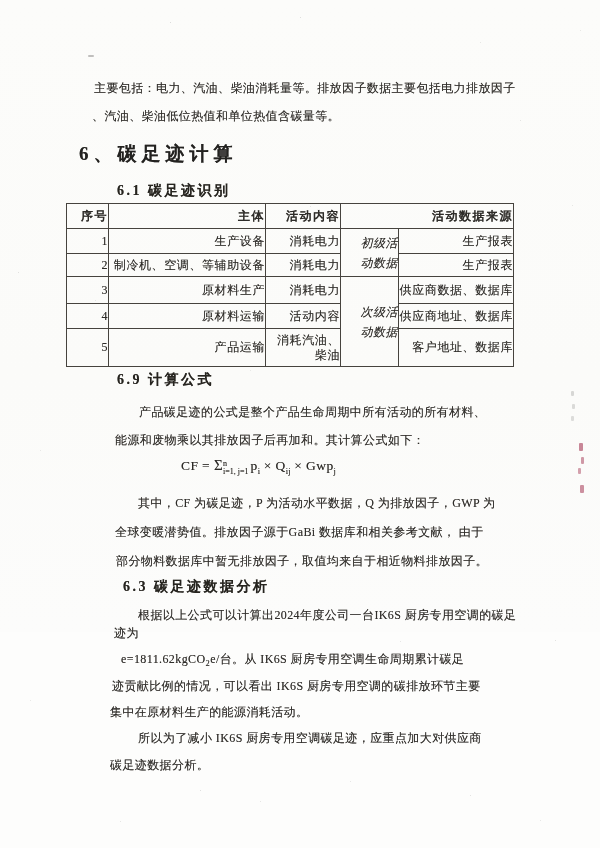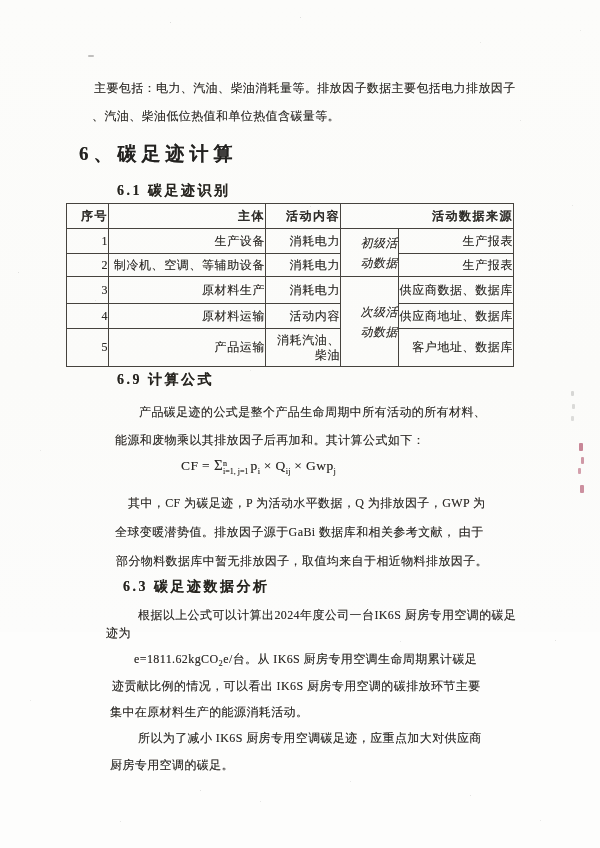--- a/index.html
+++ b/index.html
@@ -164,34 +164,34 @@
   <div class="line" style="left:139px;top:404px">产品碳足迹的公式是整个产品生命周期中所有活动的所有材料、</div>
   <div class="line" style="left:115px;top:432px">能源和废物乘以其排放因子后再加和。其计算公式如下：</div>
 
   <div class="formula">
     <span>CF</span><span> = </span><span class="sig">Σ</span><span class="sig-lims">
         <span>n</span>
         <span>i=1, j=1</span>
       </span><span>p</span><sub>i</sub><span> × </span><span>Q</span><sub>ij</sub><span> × </span><span>Gwp</span><sub>j</sub>
   </div>
 
-  <div class="line" style="left:128px;top:495px">其中，CF 为碳足迹，P 为活动水平数据，Q 为排放因子，GWP 为</div>
+  <div class="line" style="left:138px;top:495px">其中，CF 为碳足迹，P 为活动水平数据，Q 为排放因子，GWP 为</div>
   <div class="line" style="left:116px;top:553px">部分物料数据库中暂无排放因子，取值均来自于相近物料排放因子。</div>
   <div class="line" style="left:115px;top:524px">全球变暖潜势值。排放因子源于GaBi 数据库和相关参考文献， 由于</div>
 
   <div class="h2" style="left:123px;top:578px">6.3 碳足迹数据分析</div>
   <div class="line" style="left:138px;top:607px">根据以上公式可以计算出2024年度公司一台IK6S 厨房专用空调的碳足</div>
-  <div class="line" style="left:106px;top:625px">迹为</div>
-
-  <div class="line" style="left:134px;top:651px"><span>e=1811.62kgCO</span><sub class="co2sub">2</sub><span>e/台。从 IK6S 厨房专用空调生命周期累计碳足</span></div>
+  <div class="line" style="left:114px;top:625px">迹为</div>
+
+  <div class="line" style="left:121px;top:651px"><span>e=1811.62kgCO</span><sub class="co2sub">2</sub><span>e/台。从 IK6S 厨房专用空调生命周期累计碳足</span></div>
 
   <div class="line" style="left:112px;top:678px">迹贡献比例的情况，可以看出 IK6S 厨房专用空调的碳排放环节主要</div>
   <div class="line" style="left:110px;top:704px">集中在原材料生产的能源消耗活动。</div>
   <div class="line" style="left:138px;top:730px">所以为了减小 IK6S 厨房专用空调碳足迹，应重点加大对供应商</div>
-  <div class="line" style="left:110px;top:757px">厨房专用空调的碳足。</div>
+  <div class="line" style="left:110px;top:757px">碳足迹数据分析。</div>
 
   <span class="mark" style="left:88px;top:55px;width:6px;height:2px;background:rgba(120,118,115,.45)"></span>
   <span class="mark" style="left:571px;top:391px;width:3px;height:5px;background:rgba(150,148,145,.35)"></span>
   <span class="mark" style="left:572px;top:404px;width:3px;height:5px;background:rgba(150,148,145,.32)"></span>
   <span class="mark" style="left:571px;top:416px;width:3px;height:5px;background:rgba(150,148,145,.30)"></span>
   <span class="mark" style="left:579px;top:443px;width:4px;height:8px;background:rgba(178,86,110,.70)"></span>
   <span class="mark" style="left:581px;top:457px;width:3px;height:7px;background:rgba(178,86,110,.60)"></span>
   <span class="mark" style="left:578px;top:468px;width:3px;height:6px;background:rgba(178,86,110,.55)"></span>
   <span class="mark" style="left:580px;top:485px;width:4px;height:8px;background:rgba(178,86,110,.65)"></span>
 

